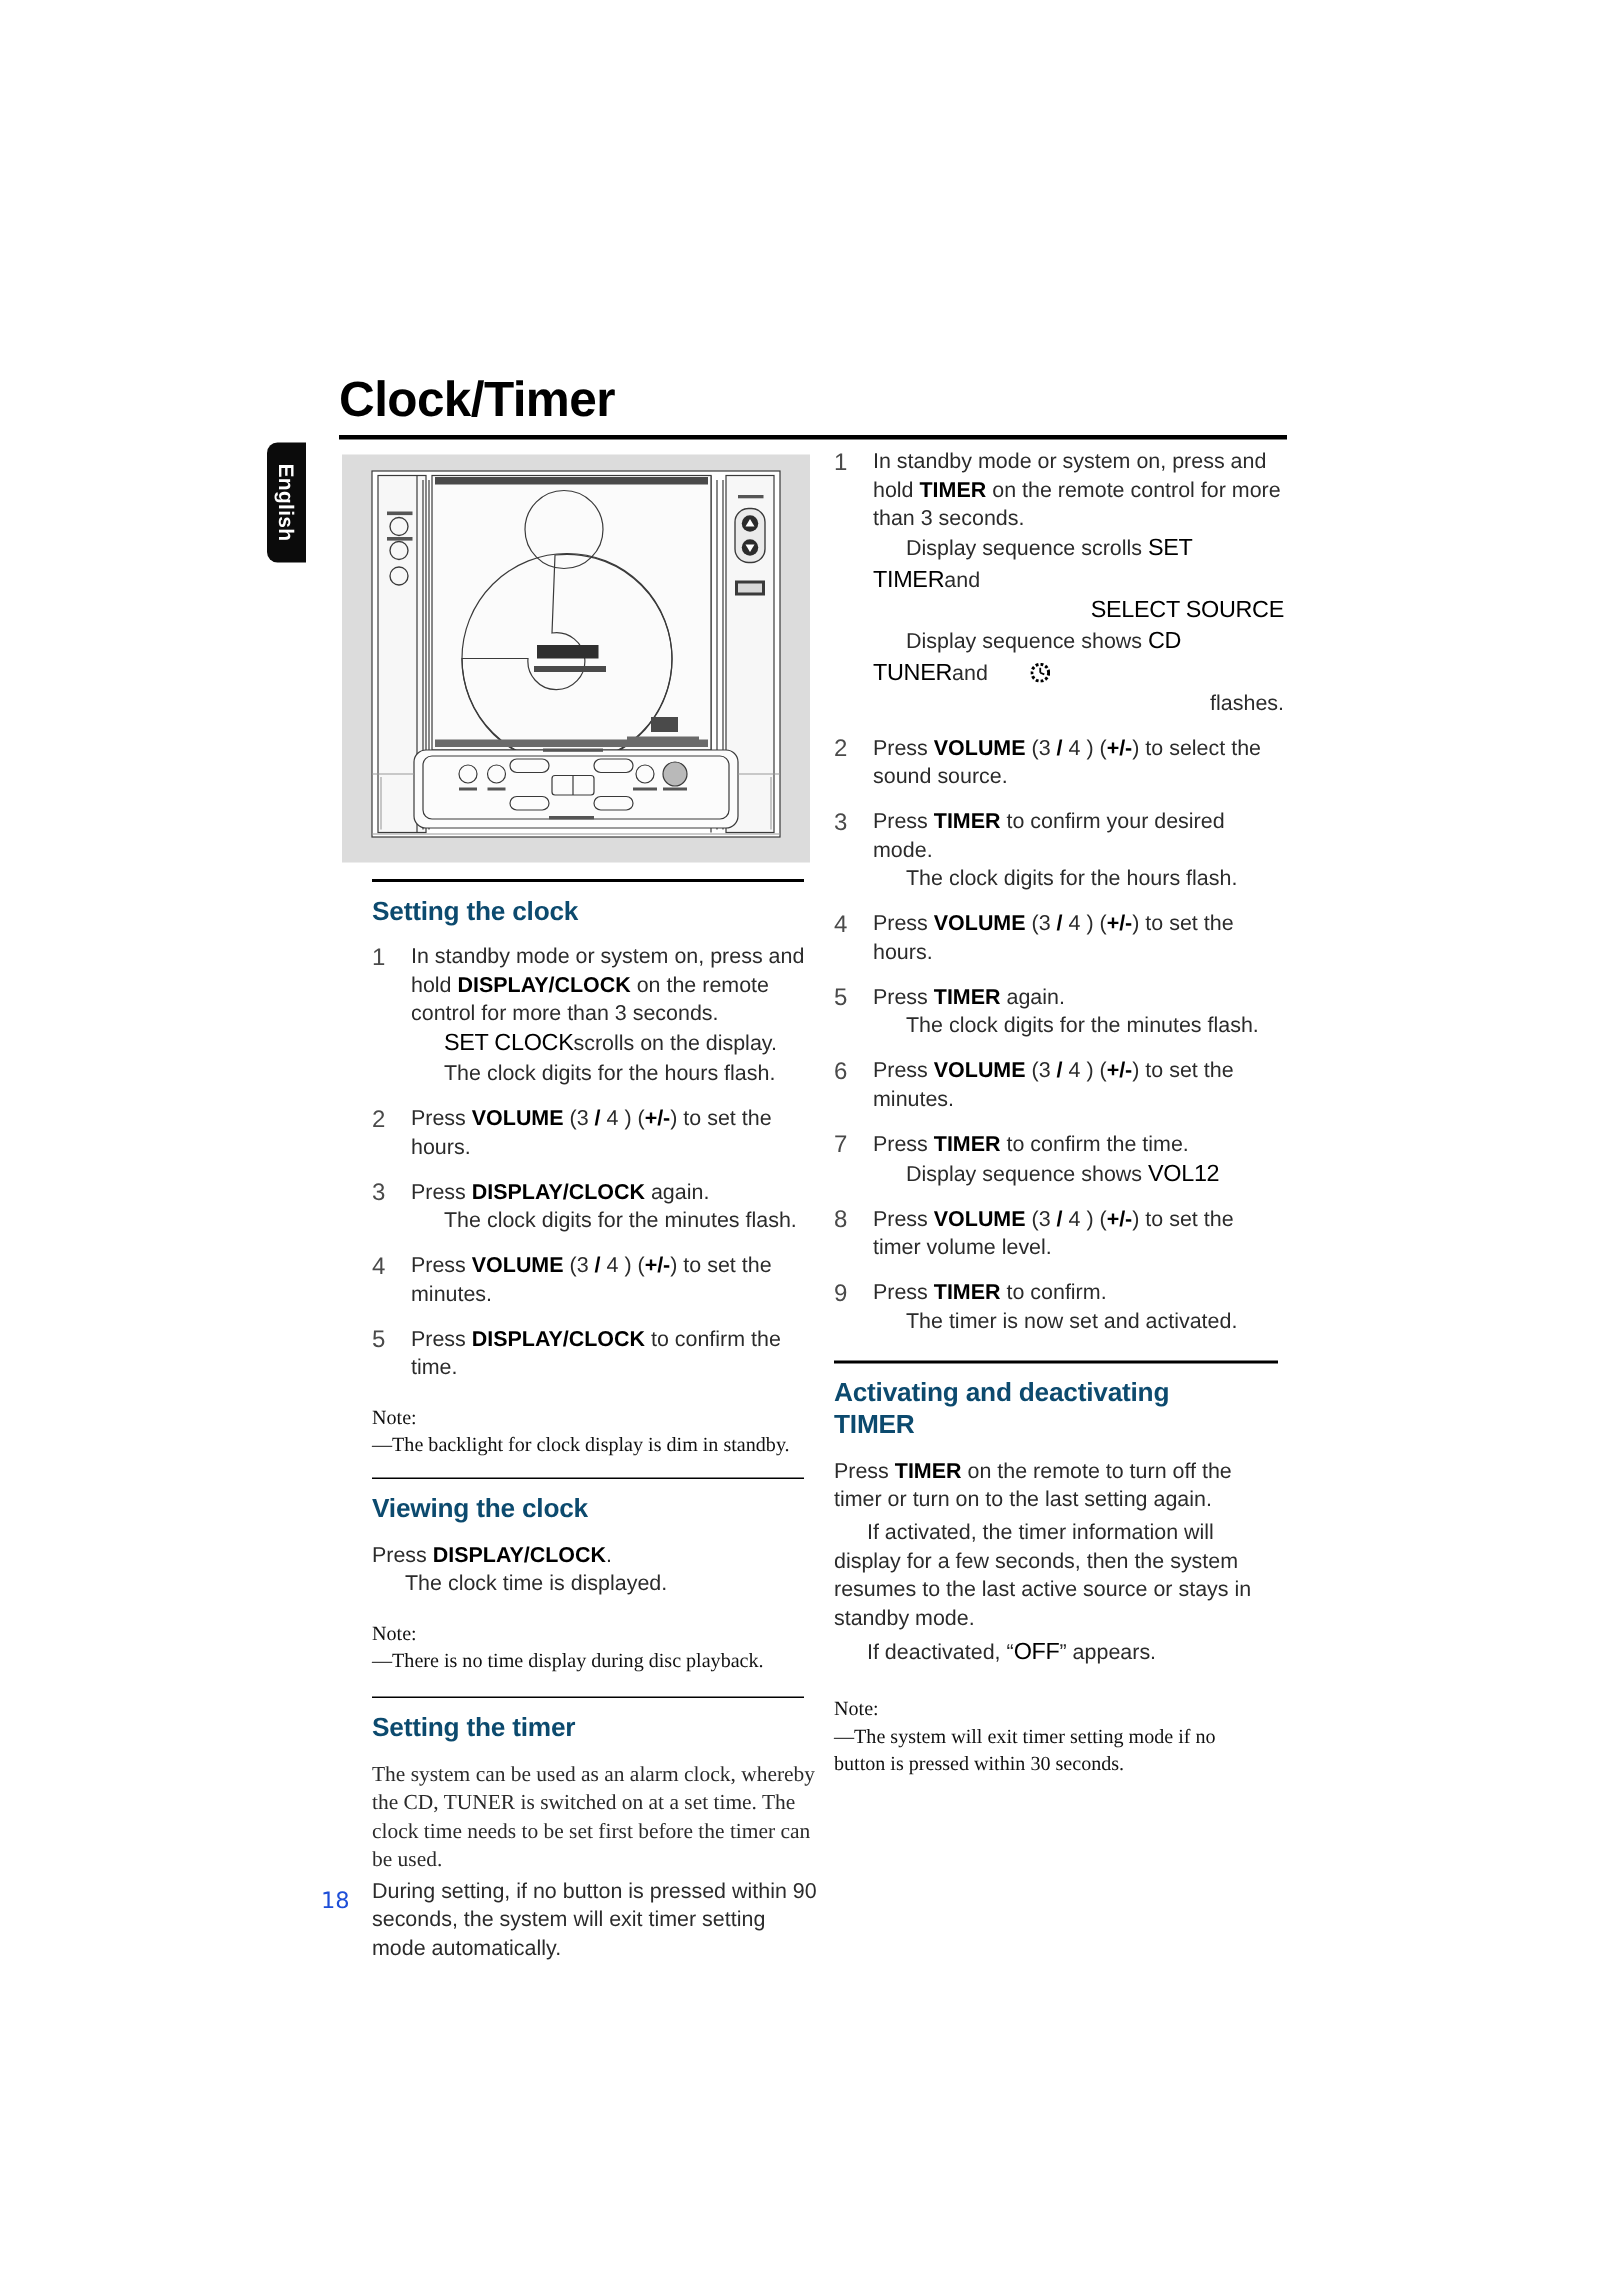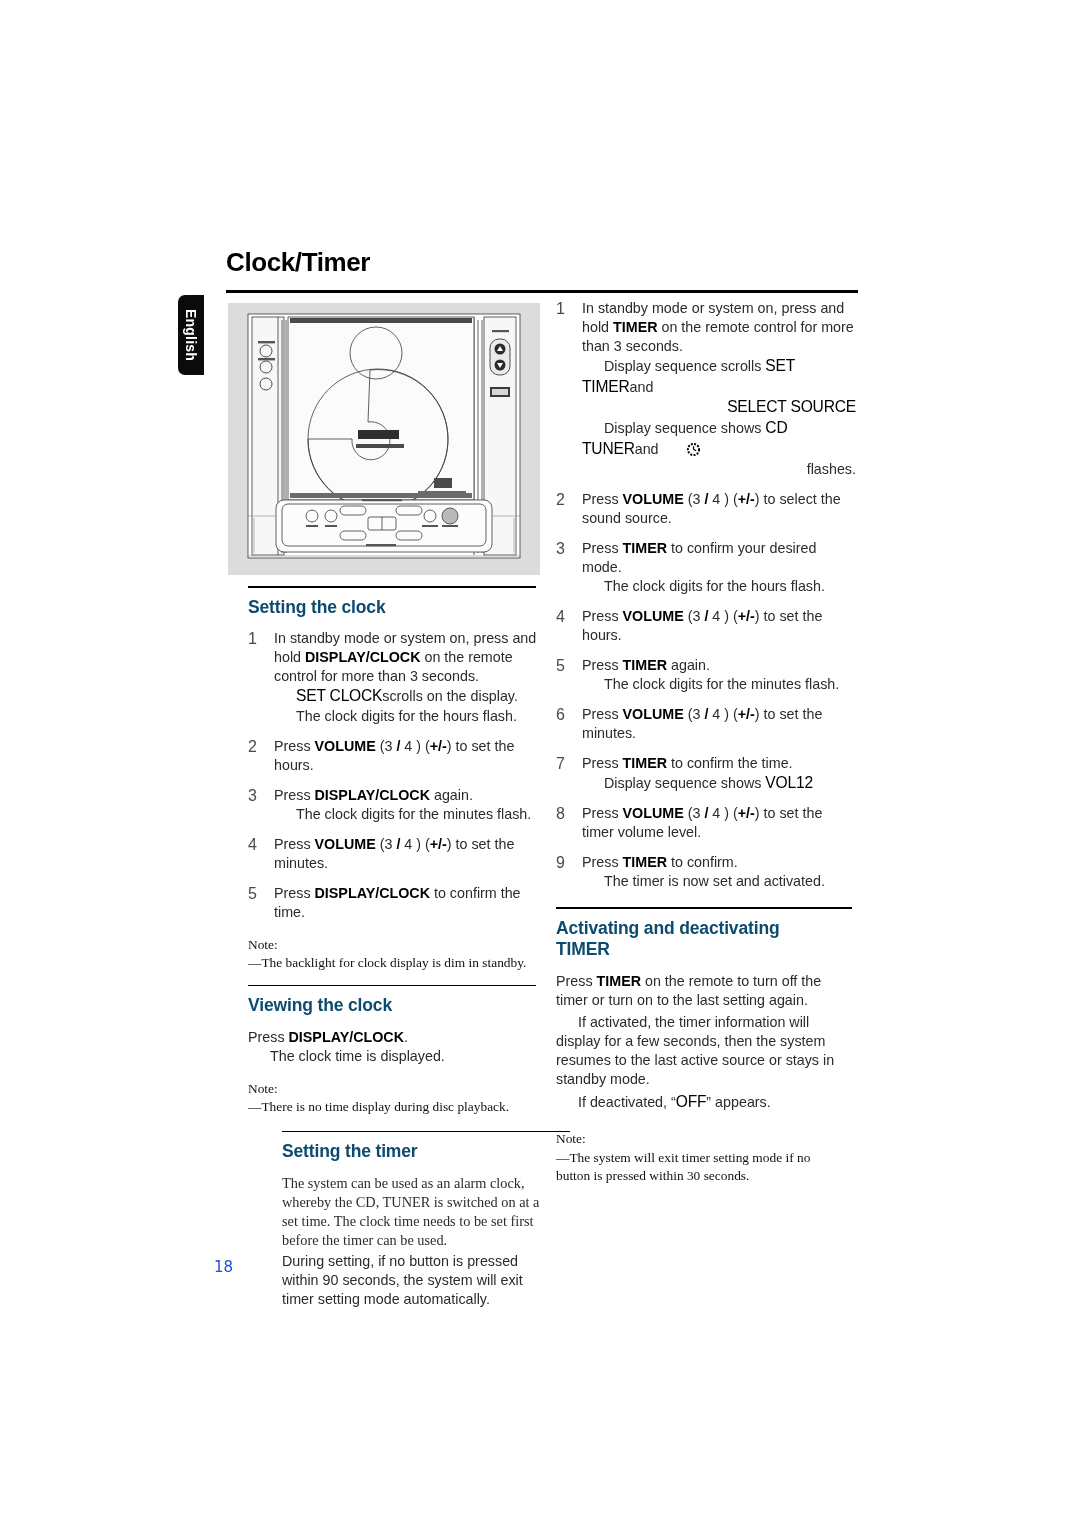--- a/index.html
+++ b/index.html
@@ -21,21 +21,21 @@
     left: 0; top: 0;
     width: 1080px;
     height: 1528px;
   }
 
   
   #page-title {
     position: absolute;
     left: 226px;
     top: 247px;
-    font-size: 26px;
+    font-size: 33px;
     font-weight: bold;
     letter-spacing: -0.4px;
     color: #000;
   }
   #title-rule {
     position: absolute;
     left: 226px;
     top: 290px;
     width: 632px;
     height: 3px;
@@ -331,21 +331,21 @@
         Press <b>DISPLAY/CLOCK</b>.
         <span class="sub">The clock time is displayed.</span>
       </div>
 
       <div class="note wrap">
         <span class="note-line">Note:</span>
         <span class="note-line">—There is no time display during disc playback.</span>
       </div>
     </div>
 
-    <div class="section" style="margin-top:14px;margin-left:34px;">
+    <div class="section" style="margin-top:14px;">
       <div class="sec-rule"></div>
       <div class="sec-title">Setting the timer</div>
 
       <div class="para" style="margin-bottom:2px;font-family:Liberation Serif, serif;">The system can be used as an alarm clock, whereby the CD, TUNER is switched on at a set time. The clock time needs to be set first before the timer can be used.</div>
       <div class="para">During setting, if no button is pressed within 90 seconds, the system will exit timer setting mode automatically.</div>
     </div>
   </div>
 
   <div class="col" id="right-col">
 

